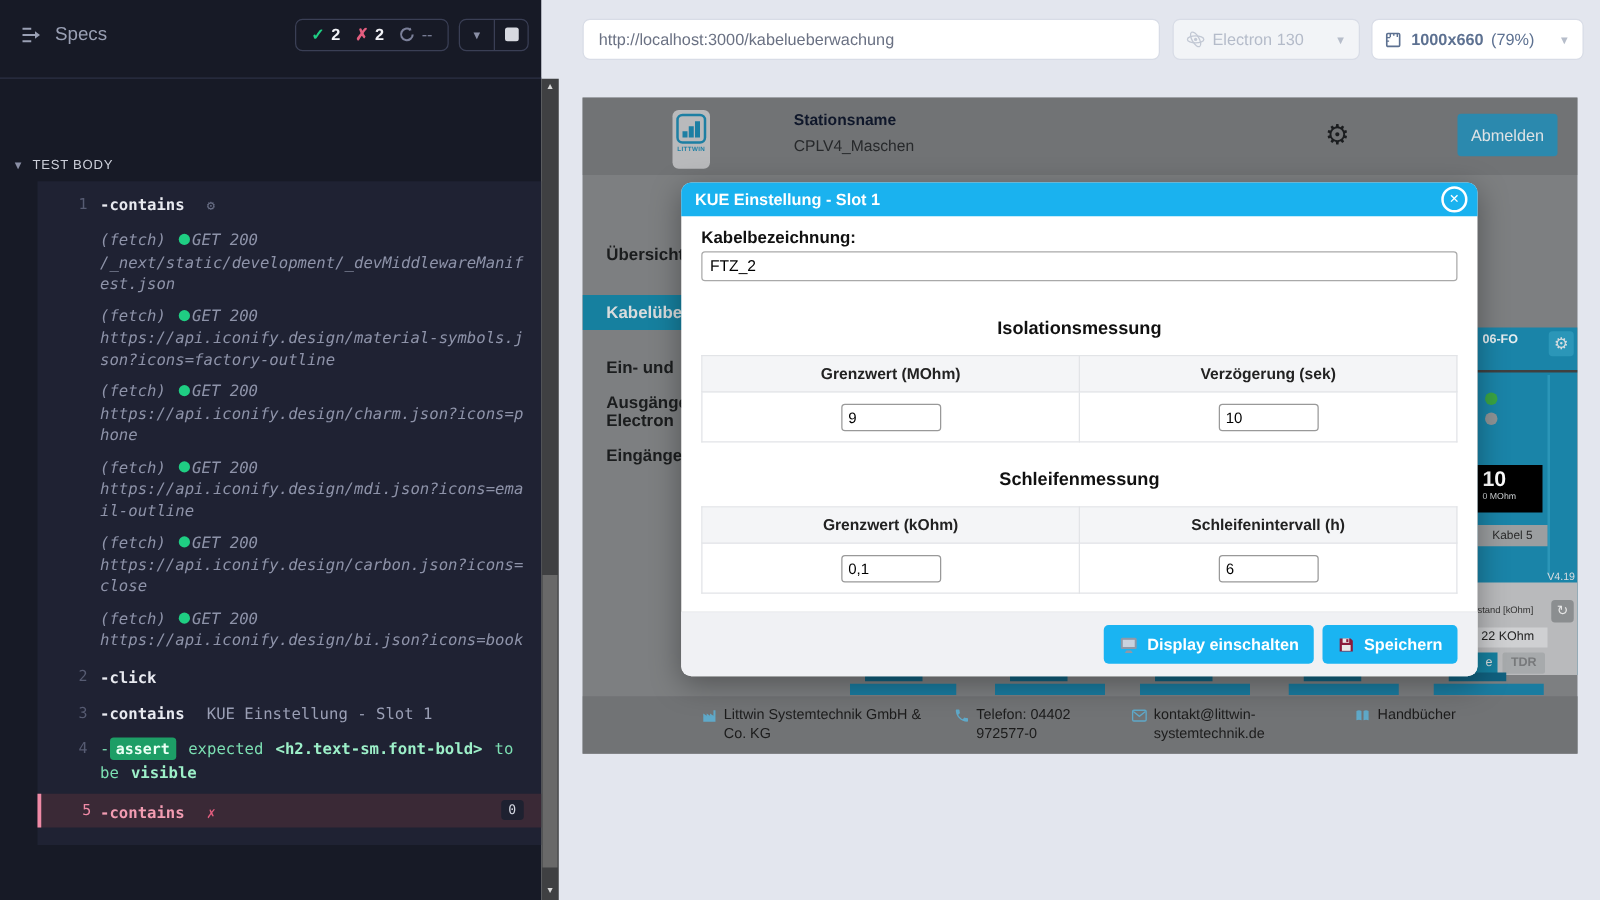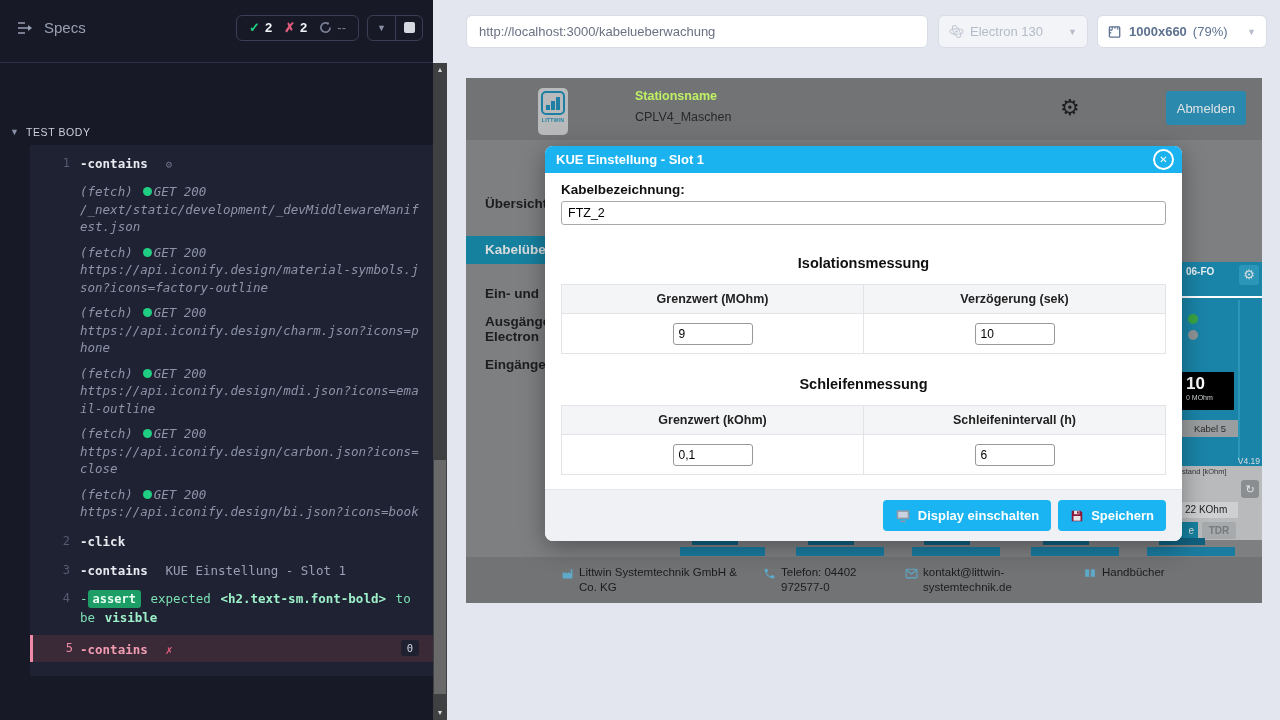--- a/index.html
+++ b/index.html
@@ -60,40 +60,40 @@
   .sel-box .lbl { font-size:13px; margin:0 6px; }
   .sel-chev { font-size:9px; color:#b6bdca; margin-left:auto; }
 
   
   #app { left:466px; top:78px; width:796px; height:525px; background:#7d7f81; overflow:hidden; }
   #app-header { position:absolute; left:0; top:0; width:796px; height:62px; background:#717375; }
   .logo-box { position:absolute; left:72px; top:10px; width:30px; height:47px; background:#b9babc; border-radius:5px; padding:3px 3px 0 3px; text-align:center; }
   .logo-inner { width:24px; height:24px; border:2px solid #1d7fa3; border-radius:5px; display:flex; align-items:flex-end; justify-content:center; gap:1px; padding:3px; }
   .logo-bar { background:#1d7fa3; width:4px; }
   .logo-word { font-size:5px; font-weight:bold; color:#1d7fa3; letter-spacing:.3px; margin-top:2px; }
-  .station-lbl { position:absolute; left:169px; top:11px; font-size:12.5px; font-weight:bold; color:#bef264; }
+  .station-lbl { position:absolute; left:169px; top:11px; font-size:12.5px; font-weight:bold; color:#0f172a; }
   .station-name { position:absolute; left:169px; top:32px; font-size:12.5px; color:#27292b; }
   .app-gear { position:absolute; left:594px; top:17px; font-size:22px; color:#1b1d1f; }
   .logout-btn { position:absolute; left:700px; top:13px; width:80px; height:34px; background:#2b89ae; border-radius:3px; color:#dfe3e5; font-size:13px; border:none; }
   .nav-item { position:absolute; left:0; width:128px; height:28px; line-height:28px; padding-left:19px; font-size:13.5px; font-weight:bold; color:#1b1d1e; }
   .nav-item.active { background:#16809f; color:#d9dcdd; }
 
   
   #dev-panel { position:absolute; left:716px; top:184px; width:80px; height:278px; background:#1a84a8; }
-  .dev-top { position:absolute; left:0; top:0; width:80px; height:36px; border-bottom:2px solid #ffffff; }
+  .dev-top { position:absolute; left:0; top:0; width:80px; height:36px; border-bottom:2px solid #404040; }
   .dev-title { position:absolute; left:4px; top:4px; font-size:10px; font-weight:bold; color:#e8eef0; }
   .dev-gear-sq { position:absolute; right:3px; top:3px; width:20px; height:20px; background:#2b96b8; border-radius:3px; color:#d6dde0; font-size:13px; text-align:center; line-height:20px; }
   .dev-vline { position:absolute; left:56px; top:38px; width:2px; height:160px; background:#2b96b8; }
   .led { position:absolute; left:6px; width:10px; height:10px; border-radius:50%; }
   .dev-display { position:absolute; left:0px; top:110px; width:52px; height:38px; background:#000; color:#fff; padding:2px 4px; }
   .dev-val { font-size:17px; font-weight:bold; }
   .dev-unit { font-size:7px; color:#cfd3d5; }
   .dev-kabel { position:absolute; left:0; top:158px; width:56px; height:17px; background:#9b9ea0; color:#2a2a2a; font-size:9.5px; text-align:center; line-height:17px; }
   .dev-ver { position:absolute; right:2px; top:194px; font-size:8.5px; color:#d9dde0; }
-  .dev-sub { position:absolute; left:-4px; top:204px; width:84px; height:74px; background:#b9babc; padding:1px 4px; }
+  .dev-sub { position:absolute; left:-4px; top:204px; width:84px; height:74px; background:#b9babc; padding:17px 4px; }
   .dev-meas { font-size:7.5px; color:#333; }
   .dev-refresh { position:absolute; right:3px; top:14px; width:18px; height:18px; background:#8b8e90; border-radius:3px; color:#e8e8e8; font-size:11px; text-align:center; line-height:18px; }
   .dev-res { position:absolute; left:4px; top:36px; width:56px; height:16px; background:#cfd0d2; color:#222; font-size:10px; line-height:16px; padding-left:3px; }
   .dev-btn-frag { position:absolute; left:-6px; top:56px; width:26px; height:17px; background:#16809f; color:#d9dcdd; font-size:10px; text-align:right; line-height:17px; padding-right:4px; }
   .dev-tdr { position:absolute; left:24px; top:56px; width:34px; height:17px; background:#a7aaac; color:#77797b; font-size:10px; font-weight:bold; text-align:center; line-height:17px; border-radius:2px; }
 
   .bar-cluster { position:absolute; top:460px; height:19px; }
   .bar-top { position:absolute; left:12px; top:0; width:46px; height:7px; background:#10607e; }
   .bar-bot { position:absolute; left:0; top:9px; width:100%; height:9px; background:#1a7ca0; }
 

